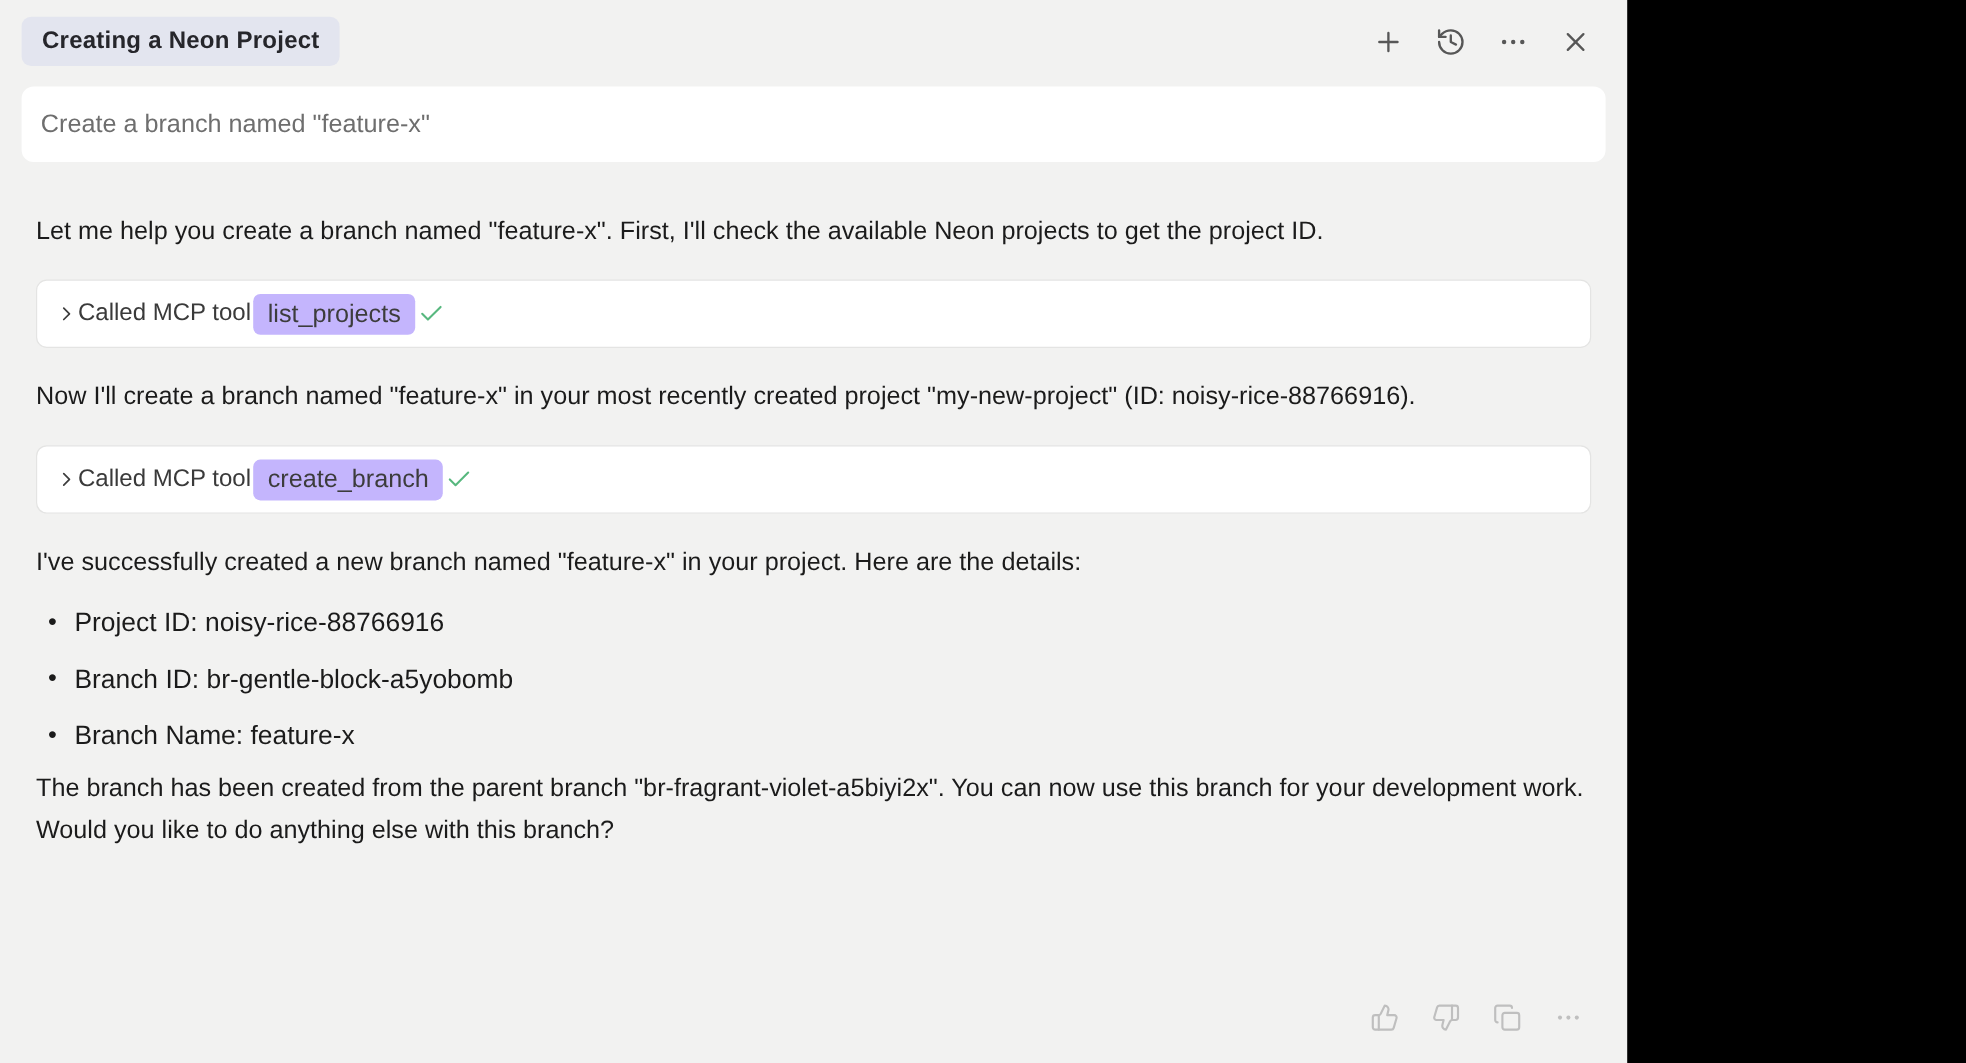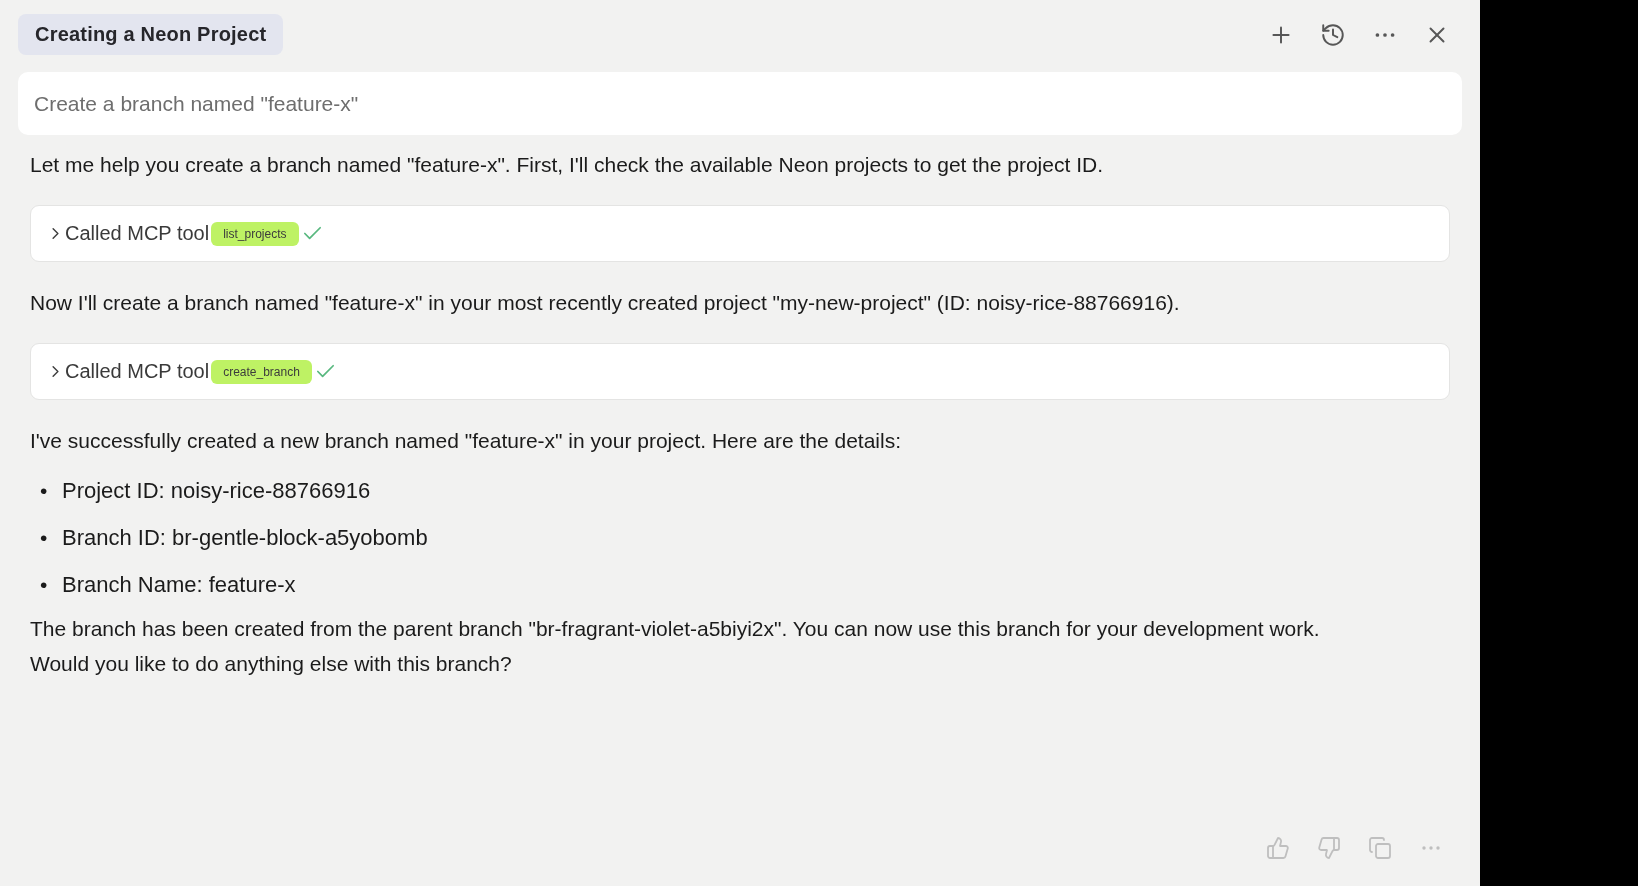--- a/index.html
+++ b/index.html
@@ -1,38 +1,38 @@
 <!DOCTYPE html>
 <html><head>
 <meta charset="utf-8">
 <style>
   * { margin:0; padding:0; box-sizing:border-box; }
   body { background:#000; font-family:"Liberation Sans", sans-serif; }
   .screen { position:relative; width:1638px; height:886px; background:#000; overflow:hidden; }
-  .panel { position:absolute; left:0; top:0; width:1480px; height:886px; background:#f2f2f1; overflow:hidden; }
+  .panel { position:absolute; left:0; top:0; width:1356px; height:886px; background:#f2f2f1; overflow:hidden; }
 
   
   .header { display:flex; align-items:center; justify-content:space-between; padding:14px 30px 0 18px; }
   .title-pill { background:#e3e5ef; border-radius:8px; padding:9px 17px; font-size:20px; font-weight:700; color:#26262b; letter-spacing:.2px; }
   .header-icons { display:flex; align-items:center; gap:25px; }
   .hicon { width:27px; height:27px; color:#575757; display:flex; align-items:center; justify-content:center; cursor:pointer; }
   .hicon svg { width:26px; height:26px; }
 
   
   .composer { margin:17px 18px 0 18px; height:63px; background:#ffffff; border-radius:10px; display:flex; align-items:center; padding:0 16px; }
   .composer-text { font-size:21px; color:#6e6e6e; }
 
   
-  .messages { padding:12px 30px 0 30px; }
+  .messages { padding:40px 30px 0 30px; }
   .para { font-size:21px; line-height:35px; color:#1b1b1b; max-width:1290px; }
   .tool-card { margin:23px 0; height:57px; background:#ffffff; border:1px solid #e4e4e3; border-radius:9px; display:flex; align-items:center; padding:0 15px; }
   .chev { width:19px; height:19px; color:#3d3d3d; flex:0 0 auto; display:flex; }
   .chev svg { width:19px; height:19px; }
   .tool-label { font-size:20px; color:#3a3a3a; }
-  .tool-pill { background:#bef264; border-radius:6px; padding:5px 12px; font-size:12px; color:#3c3c3c; margin-left:2px; }
+  .tool-pill { background:#c4b5fd; border-radius:6px; padding:5px 12px; font-size:21px; color:#3c3c3c; margin-left:2px; }
   .check { width:23px; height:23px; color:#58b87f; display:flex; margin-left:2px; }
   .check svg { width:23px; height:23px; }
 
   .detail-list { list-style:none; margin:9px 0 3px 0; }
   .detail-list li { display:flex; align-items:center; height:47px; font-size:22px; color:#1b1b1b; }
   .detail-list li::before { content:"•"; display:inline-block; width:22px; margin-left:10px; font-size:21px; color:#1b1b1b; }
 
   
   .msg-actions { position:absolute; right:37px; bottom:26px; display:flex; align-items:center; gap:26px; color:#bfbfbf; }
   .aicon { width:25px; height:25px; display:flex; align-items:center; justify-content:center; cursor:pointer; }

